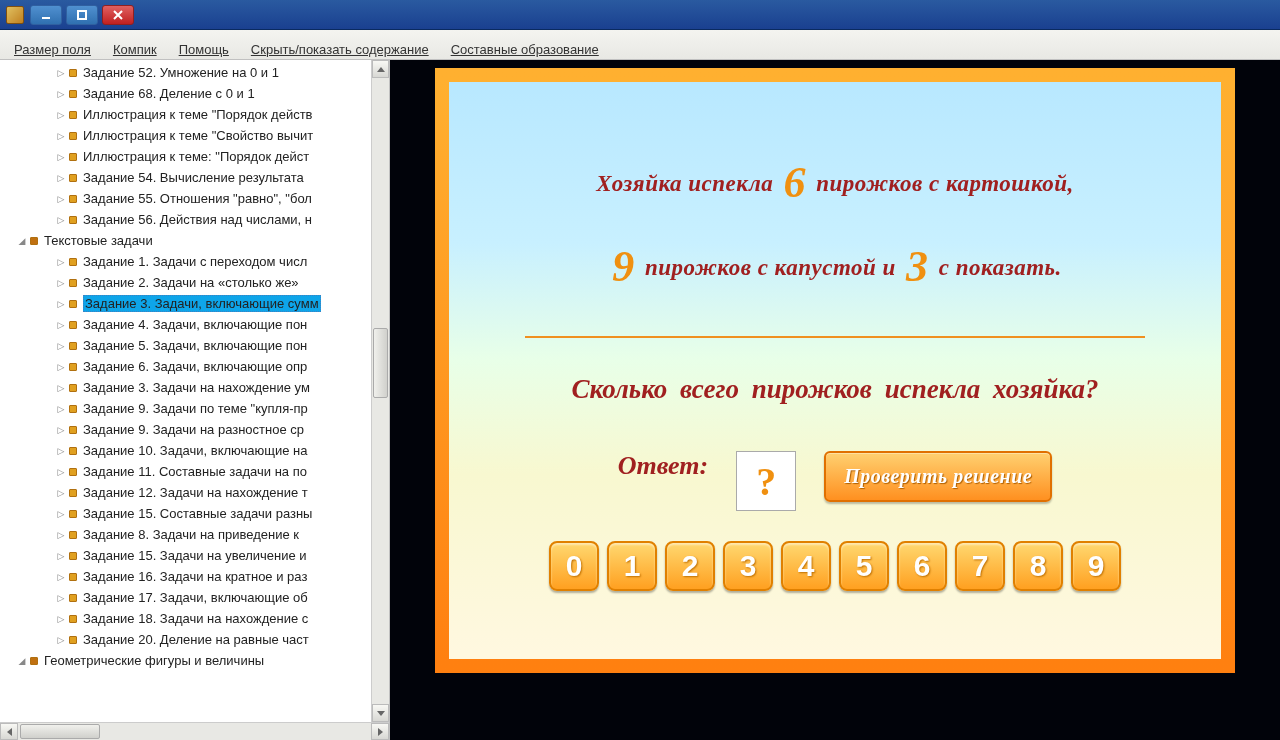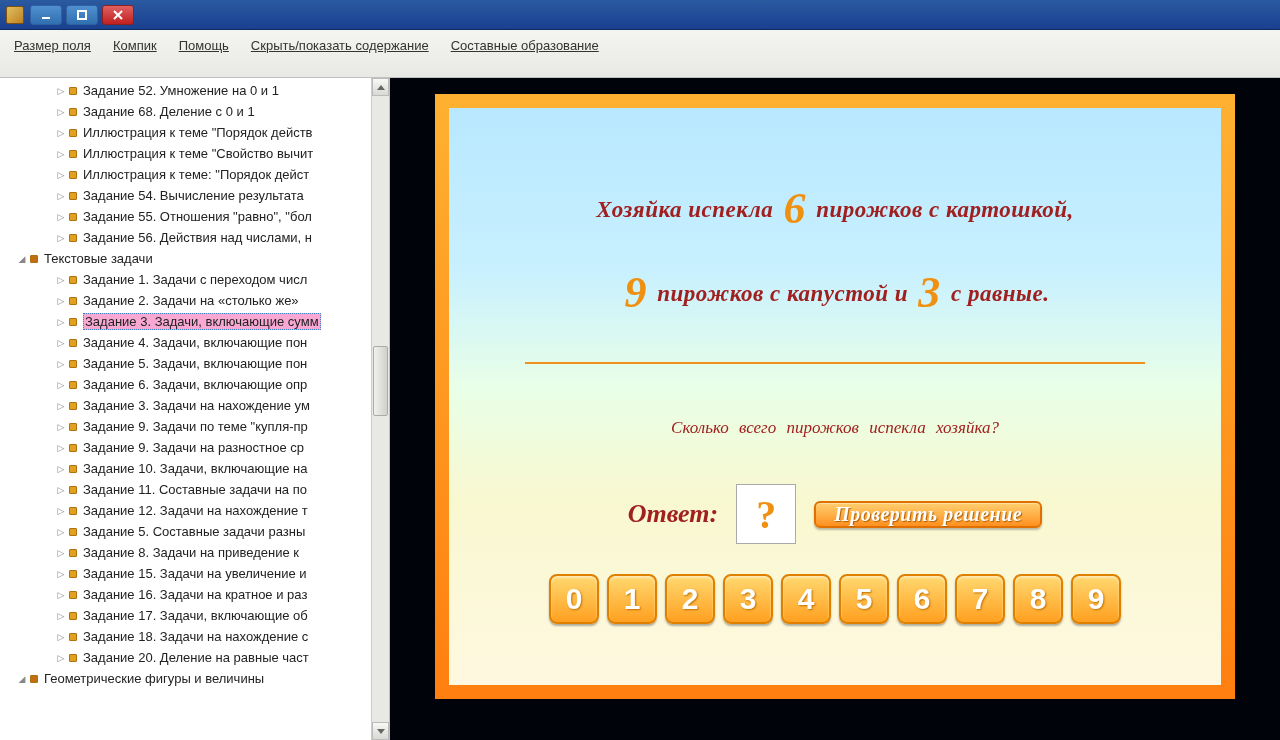--- a/index.html
+++ b/index.html
@@ -8,35 +8,35 @@
 
 .titlebar { height: 30px; background: linear-gradient(#2a5aa0,#1a4090); display: flex; align-items: center; padding: 0 6px; color: #fff; font-size: 14px; border-bottom: 1px solid #0a2a60; }
 .titlebar .appicon { width: 18px; height: 18px; margin-right: 6px; display:inline-block; background: linear-gradient(135deg,#e0c060,#c08020); border:1px solid #805010; border-radius:2px; }
 .titlebar .title { flex: 1; white-space: nowrap; overflow: hidden; }
 .winbtns { display: flex; gap: 4px; }
 .winbtn { width: 32px; height: 20px; border: 1px solid #3060a0; background: linear-gradient(#5090d0,#3070b0); border-radius: 3px; display:flex; align-items:center; justify-content:center; cursor:pointer; }
 .winbtn.close { background: linear-gradient(#e06060,#c02020); border-color:#902020; }
 .winbtn svg { width:10px; height:10px; stroke:#fff; stroke-width:2; fill:none; }
 
 
-.menubar { height: 48px; background: linear-gradient(#f4f4f0,#e8e8e4); border-bottom: 1px solid #c0c0c0; display:flex; align-items:flex-start; padding: 6px 10px; gap: 14px; color:#333; }
+.menubar { height: 30px; background: linear-gradient(#f4f4f0,#e8e8e4); border-bottom: 1px solid #c0c0c0; display:flex; align-items:flex-end; padding: 0 10px; gap: 14px; color:#333; }
 .menuitem { cursor:pointer; padding: 2px 4px; }
 .menuitem .ul { text-decoration: underline; }
 
 
 .main { display:flex; height: calc(740px - 60px); background:#fff; }
 .sidebar { width: 390px; border-right: 1px solid #c0c0c0; display:flex; flex-direction:column; position:relative; }
 .tree { flex:1; overflow:hidden; padding: 2px 0; font-size: 13px; color:#222; white-space:nowrap; }
 .tree .row { display:flex; align-items:center; height: 21px; padding-left: 30px; cursor:pointer; overflow:hidden; }
 .tree .row.lvl1 { padding-left: 55px; }
 .tree .row.lvl0top { padding-left: 16px; }
 .tree .row .twist { width:12px; text-align:center; color:#888; font-size:9px; margin-right:2px;}
 .tree .row .bullet { width:8px; height:8px; background:#e0a020; border:1px solid #b07010; border-radius:1px; margin-right:6px; flex-shrink:0; }
 .tree .row .bullet.cat { background:#c07010; }
-.tree .row.selected .label { background:#f9a8d4; border:1px dotted #4080c0; padding:0 1px; }
+.tree .row.selected .label { background:#0ea5e9; border:1px dotted #4080c0; padding:0 1px; }
 .tree-scroll-v { position:absolute; right:0; top:0; bottom:18px; width:18px; background:#e8e8e4; border-left:1px solid #ccc; }
 .tree-scroll-v .btn { height:18px; background:linear-gradient(#f8f8f4,#d8d8d4); border:1px solid #bbb; display:flex;align-items:center;justify-content:center;}
 .tree-scroll-v .track { position:absolute; top:18px; bottom:18px; left:0; right:0; }
 .tree-scroll-v .thumb { position:absolute; left:1px; right:1px; top:40%; height:70px; background:linear-gradient(90deg,#f0f0ec,#d0d0cc); border:1px solid #aaa; border-radius:2px;}
 .tree-scroll-v .btn.bot { position:absolute; bottom:0; left:0; right:0;}
 .tree-scroll-h { position:absolute; left:0; right:0; bottom:0; height:18px; background:#e8e8e4; border-top:1px solid #ccc; display:flex; }
 .tree-scroll-h .btn { width:18px; background:linear-gradient(#f8f8f4,#d8d8d4); border:1px solid #bbb; display:flex;align-items:center;justify-content:center;}
 .tree-scroll-h .track { flex:1; position:relative;}
 .tree-scroll-h .thumb { position:absolute; top:1px; bottom:1px; left:2px; width:80px; background:linear-gradient(#f0f0ec,#d0d0cc); border:1px solid #aaa; border-radius:2px;}
 .arrow { width:0;height:0; }
@@ -47,30 +47,30 @@
 
 
 .content { flex:1; background:#000; position:relative; padding:8px; }
 .stars { position:absolute; inset:0; background:
   radial-gradient(1px 1px at 10% 20%,#8ac,transparent),
   radial-gradient(1px 1px at 70% 12%,#8ac,transparent),
   radial-gradient(1px 1px at 40% 85%,#8ac,transparent),
   radial-gradient(1px 1px at 88% 60%,#8ac,transparent),
   radial-gradient(1px 1px at 22% 70%,#8ac,transparent),
   #01030a; }
-.frame { position:relative; margin:0 auto; width: 800px; height: 605px; border: 14px solid; border-image: linear-gradient(#ffb030,#ff8010) 1; background: linear-gradient(#b8e8ff 0%, #c8f0ff 28%, #e8ffe8 48%, #f8f8d0 68%, #fff8e0 100%); top: 8px; }
+.frame { position:relative; margin:0 auto; width: 800px; height: 605px; border: 14px solid; border-image: linear-gradient(#ffb030,#ff8010) 1; background: linear-gradient(#b8e8ff 0%, #c8f0ff 28%, #e8ffe8 48%, #f8f8d0 68%, #fff8e0 100%); top: 0; }
 .frame-inner { position:absolute; inset:4px; }
 .problem { font-family: Georgia, 'Times New Roman', serif; font-style: italic; font-weight: bold; color:#a02020; text-align:center; padding: 55px 40px 0; line-height: 1.9; font-size: 23px; letter-spacing: 0.5px;}
 .problem .big { font-family: Georgia, serif; font-style: italic; font-weight: bold; font-size: 44px; color:#f09010; vertical-align: -6px; padding: 0 4px;}
 .divider { width: 620px; height:2px; background:#f09020; margin: 28px auto 0; }
-.question { font-family: Georgia, 'Times New Roman', serif; font-style: italic; font-weight: normal; color:#a02020; text-align:center; font-size: 17px; margin-top: 54px; word-spacing: 6px; }
-.answerrow { display:flex; align-items:center; justify-content:center; gap:18px; margin-top: 46px; }
+.question { font-family: Georgia, 'Times New Roman', serif; font-style: italic; font-weight: bold; color:#a02020; text-align:center; font-size: 27px; margin-top: 36px; word-spacing: 6px; }
+.answerrow { display:flex; align-items:flex-start; justify-content:center; gap:28px; margin-top: 46px; }
 .ans-label { font-family: Georgia, serif; font-style: italic; font-weight:bold; color:#a02020; font-size:26px; }
 .ans-box { width:60px; height:60px; background:#fff; border:1px solid #aaa; display:flex; align-items:center; justify-content:center; font-size:40px; font-weight:bold; color:#f09010; font-family: Georgia, serif; }
-.check-btn { padding: 0 18px; background: linear-gradient(#ffd070,#ff9020); border:2px solid #e07000; border-radius:6px; box-shadow: inset 0 1px 0 #ffe0a0, 0 2px 2px rgba(0,0,0,.25); color:#fff; font-weight:bold; font-size:20px; font-family: Georgia, serif; font-style: italic; text-shadow: 1px 1px 1px #b06000; cursor:pointer; letter-spacing:0.5px;}
+.check-btn { padding: 12px 18px; background: linear-gradient(#ffd070,#ff9020); border:2px solid #e07000; border-radius:6px; box-shadow: inset 0 1px 0 #ffe0a0, 0 2px 2px rgba(0,0,0,.25); color:#fff; font-weight:bold; font-size:20px; font-family: Georgia, serif; font-style: italic; text-shadow: 1px 1px 1px #b06000; cursor:pointer; letter-spacing:0.5px;}
 .keypad { display:flex; justify-content:center; gap:8px; margin-top: 30px; }
 .key { width:50px; height:50px; background: linear-gradient(#ffd870,#ffa020); border:2px solid #e08000; border-radius:8px; box-shadow: inset 0 2px 2px #ffe8b0, 0 2px 2px rgba(0,0,0,.3); display:flex; align-items:center; justify-content:center; color:#fff; font-weight:bold; font-size:30px; font-family: Arial, sans-serif; text-shadow: 1px 1px 2px #c07000; cursor:pointer; }
 </style>
 </head>
 <body>
 
 <div class="titlebar">
   <span class="appicon"></span>
   <div class="winbtns">
     <div class="winbtn">
@@ -204,21 +204,21 @@
           <span class="label">Задание 11. Составные задачи на по</span>
         </div>
         <div class="row lvl1">
           <span class="twist">▷</span>
           <span class="bullet"></span>
           <span class="label">Задание 12. Задачи на нахождение т</span>
         </div>
         <div class="row lvl1">
           <span class="twist">▷</span>
           <span class="bullet"></span>
-          <span class="label">Задание 5. Составные задачи разны</span>
+          <span class="label">Задание 15. Составные задачи разны</span>
         </div>
         <div class="row lvl1">
           <span class="twist">▷</span>
           <span class="bullet"></span>
           <span class="label">Задание 8. Задачи на приведение к</span>
         </div>
         <div class="row lvl1">
           <span class="twist">▷</span>
           <span class="bullet"></span>
           <span class="label">Задание 15. Задачи на увеличение и</span>
@@ -272,21 +272,21 @@
         </div>
     </div>
   </div>
 
   <div class="content">
     <div class="stars"></div>
     <div class="frame">
       <div class="frame-inner">
         <div class="problem">
           <span>Хозяйка испекла </span><span class="big">6</span><span> пирожков с картошкой,</span><br>
-          <span class="big">9</span><span> пирожков с капустой и </span><span class="big">3</span><span> с равные.</span>
+          <span class="big">9</span><span> пирожков с капустой и </span><span class="big">3</span><span> с показать.</span>
         </div>
         <div class="divider"></div>
         <div class="question">Сколько всего пирожков испекла хозяйка?</div>
         <div class="answerrow">
           <span class="ans-label">Ответ:</span>
           <div class="ans-box">?</div>
           <div class="check-btn">Проверить решение</div>
         </div>
         <div class="keypad" id="keypad">
             <div class="key">0</div>

